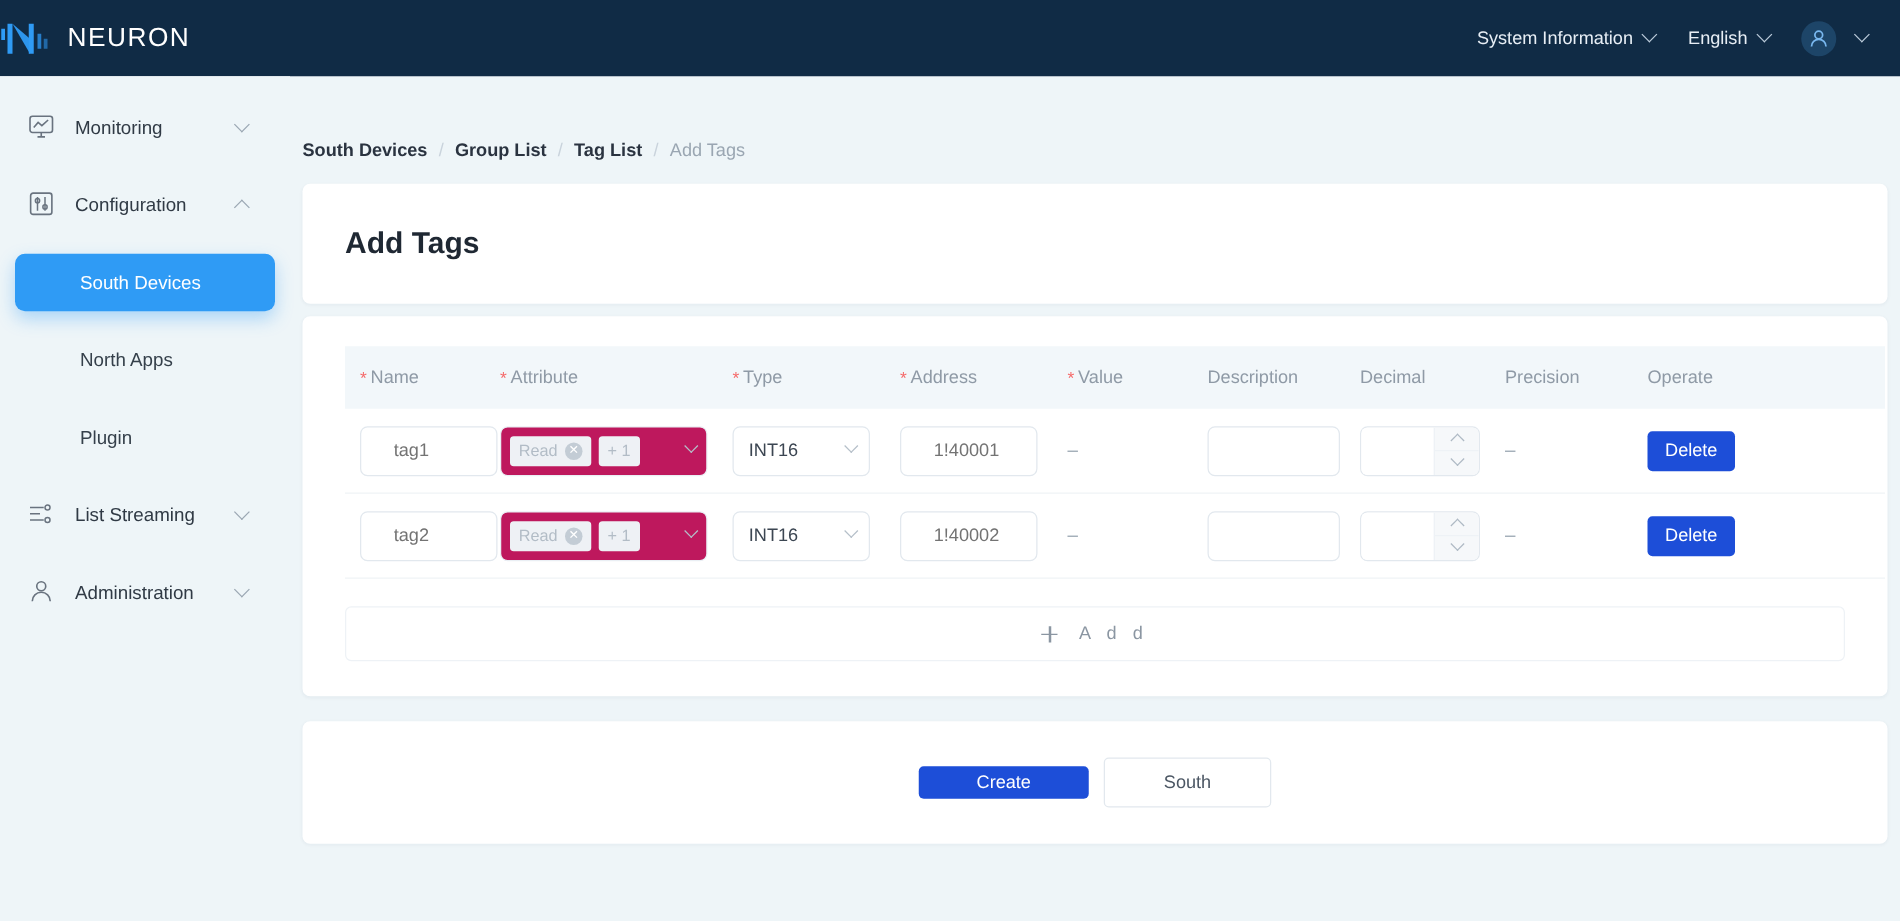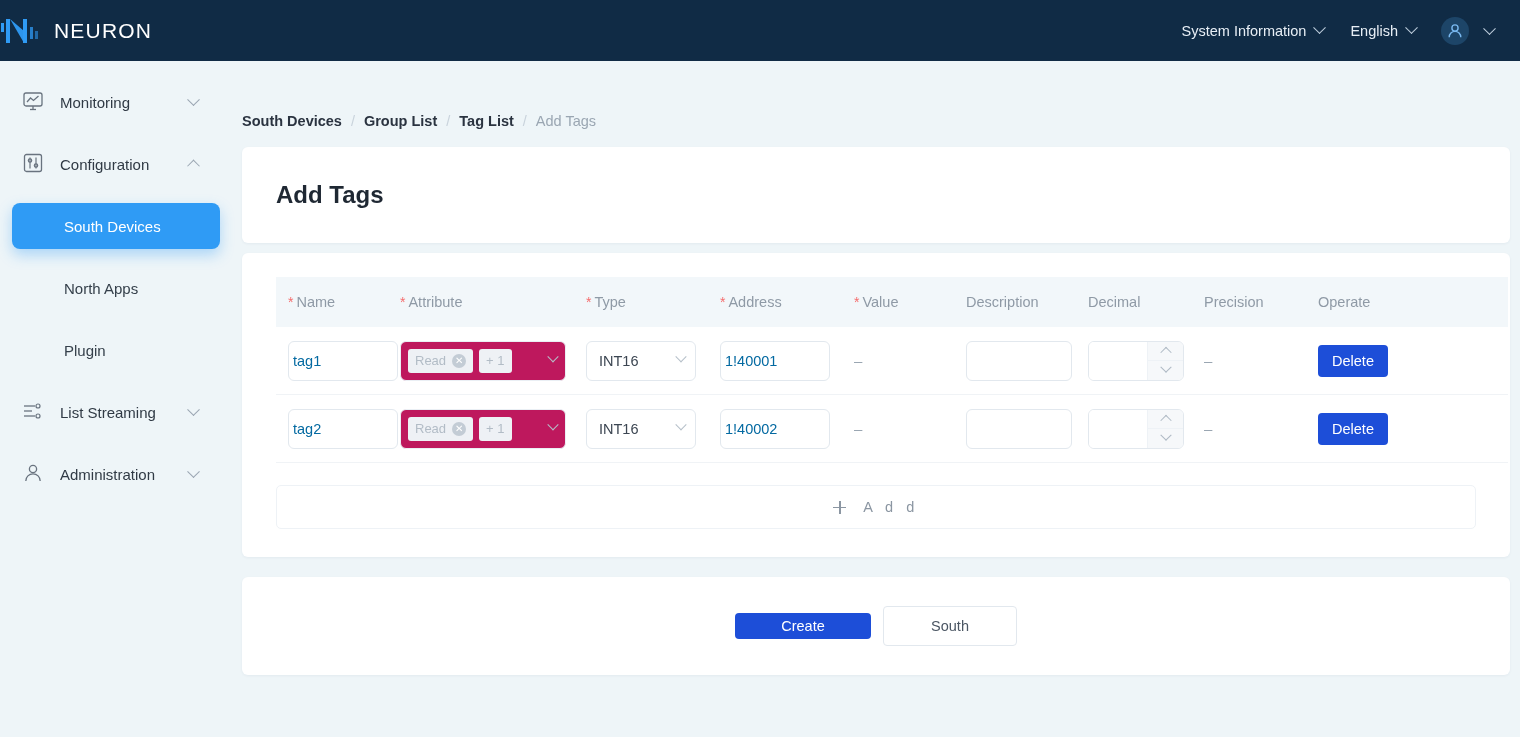--- a/index.html
+++ b/index.html
@@ -114,21 +114,21 @@
   .c-desc { width: 122px; }
   .c-dec  { width: 116px; }
   .c-prec { width: 114px; }
   .c-op   { width: 150px; }
 
   .pad-l { padding-left: 12px; }
 
   .inp {
     height: 40px; border: 1px solid #e2e8ee; border-radius: 6px;
     background: #fff; display: flex; align-items: center;
-    padding: 0 4px; font-size: 14.5px; color: #0369a1;
+    padding: 0 26px; font-size: 14.5px; color: #737373;
   }
   .inp.w-name { width: 110px; }
   .inp.w-addr { width: 110px; }
   .inp.w-desc { width: 106px; }
 
   .sel {
     height: 40px; border: 1px solid #e2e8ee; border-radius: 6px;
     background: #fff; display: flex; align-items: center;
     padding: 0 10px 0 12px; font-size: 14.5px; color: #3c4652;
   }

